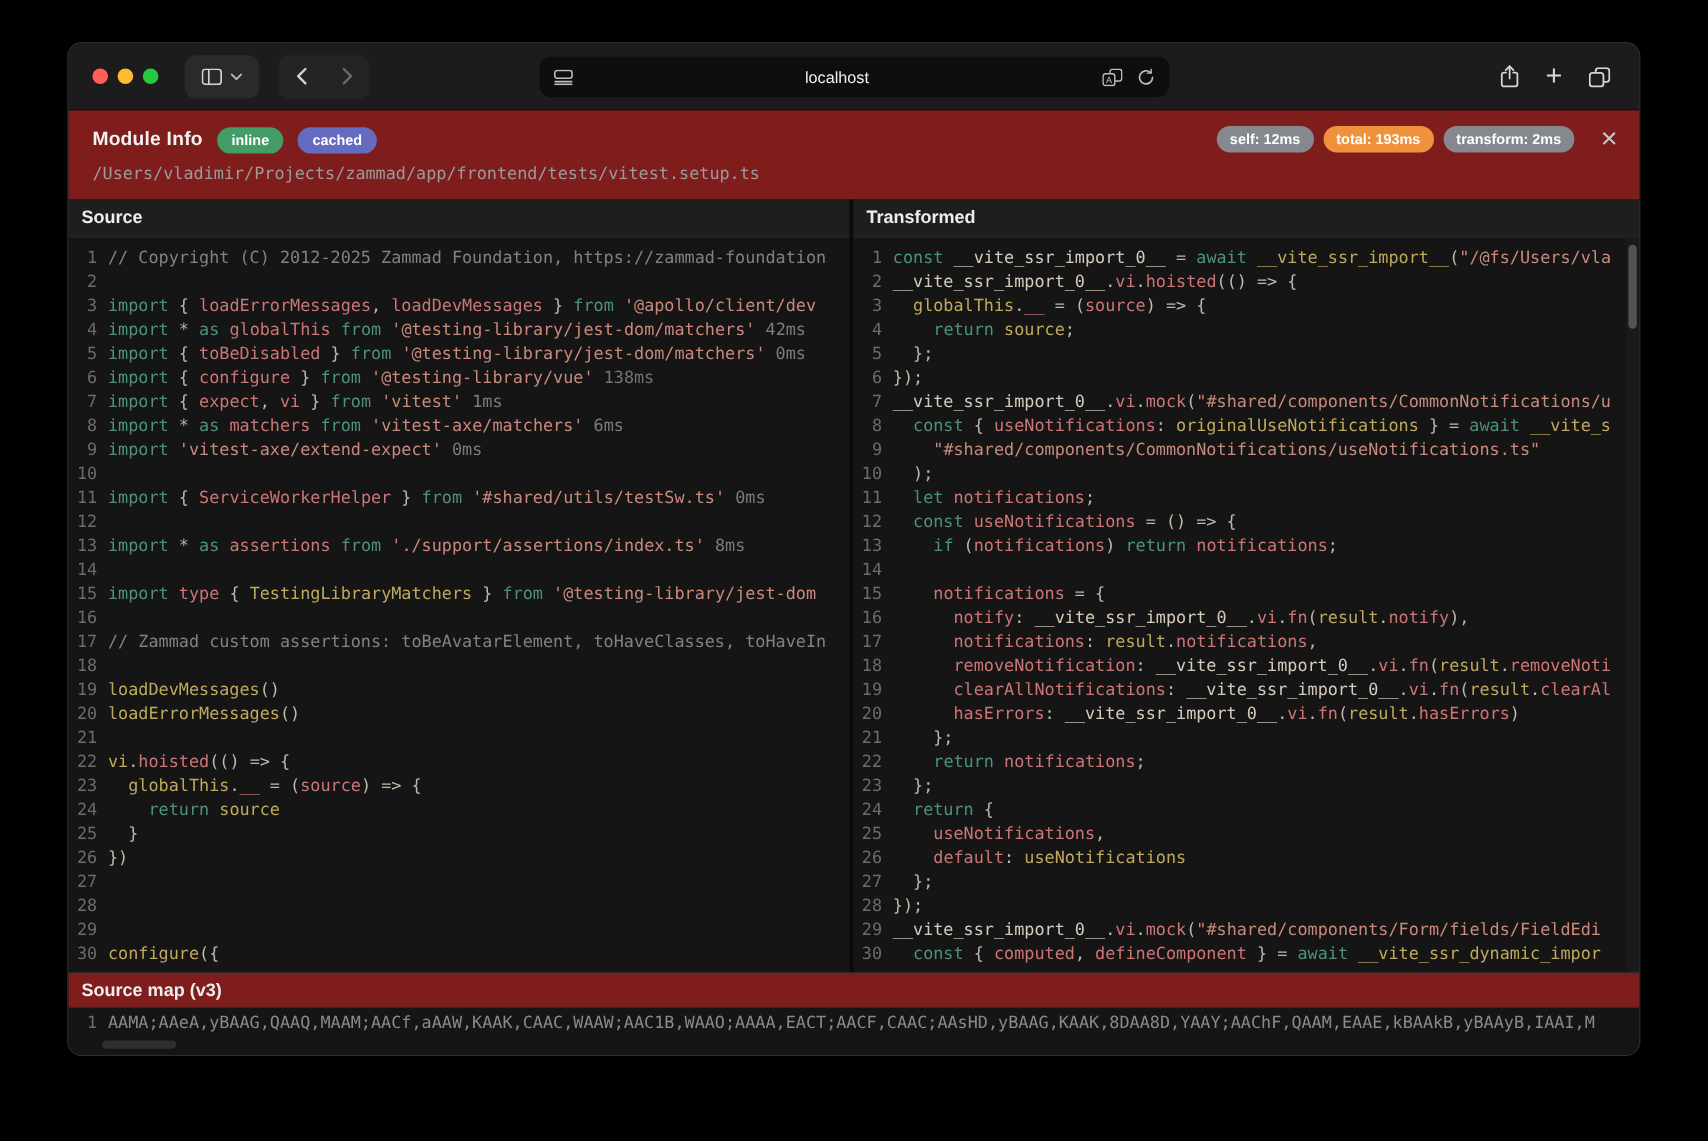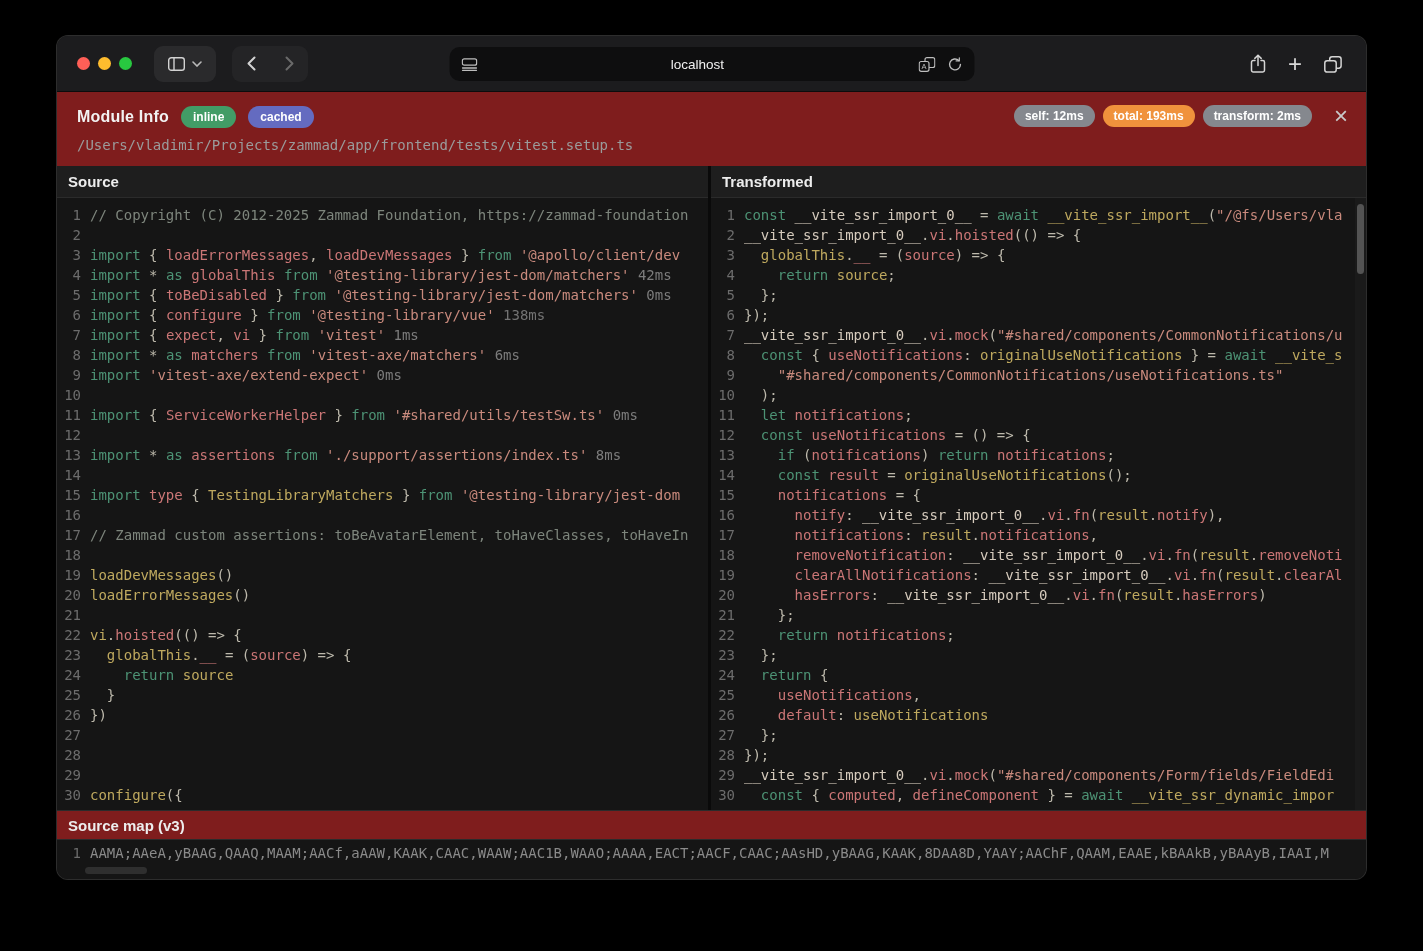--- a/index.html
+++ b/index.html
@@ -242,21 +242,21 @@
           <div class="code-line"><span class="ln">4</span><span><span class="tk-p">    </span><span class="tk-k">return </span><span class="tk-y">source</span><span class="tk-p">;</span></span></div>
           <div class="code-line"><span class="ln">5</span><span><span class="tk-p">  };</span></span></div>
           <div class="code-line"><span class="ln">6</span><span><span class="tk-p">});</span></span></div>
           <div class="code-line"><span class="ln">7</span><span><span class="tk-w">__vite_ssr_import_0__</span><span class="tk-p">.</span><span class="tk-i">vi</span><span class="tk-p">.</span><span class="tk-i">mock</span><span class="tk-p">(</span><span class="tk-s">"#shared/components/CommonNotifications/u</span></span></div>
           <div class="code-line"><span class="ln">8</span><span><span class="tk-p">  </span><span class="tk-k">const </span><span class="tk-p">{ </span><span class="tk-i">useNotifications</span><span class="tk-p">: </span><span class="tk-y">originalUseNotifications</span><span class="tk-p"> } = </span><span class="tk-k">await </span><span class="tk-y">__vite_s</span></span></div>
           <div class="code-line"><span class="ln">9</span><span><span class="tk-p">    </span><span class="tk-s">"#shared/components/CommonNotifications/useNotifications.ts"</span></span></div>
           <div class="code-line"><span class="ln">10</span><span><span class="tk-p">  );</span></span></div>
           <div class="code-line"><span class="ln">11</span><span><span class="tk-p">  </span><span class="tk-k">let </span><span class="tk-i">notifications</span><span class="tk-p">;</span></span></div>
           <div class="code-line"><span class="ln">12</span><span><span class="tk-p">  </span><span class="tk-k">const </span><span class="tk-i">useNotifications</span><span class="tk-p"> = () =&gt; {</span></span></div>
           <div class="code-line"><span class="ln">13</span><span><span class="tk-p">    </span><span class="tk-k">if </span><span class="tk-p">(</span><span class="tk-i">notifications</span><span class="tk-p">) </span><span class="tk-k">return </span><span class="tk-i">notifications</span><span class="tk-p">;</span></span></div>
-          <div class="code-line"><span class="ln">14</span><span><span class="tk-p">    </span><span class="tk-k">const </span><span class="tk-i">result</span><span class="tk-p"> = </span><span class="tk-y">originalUseNotifications</span><span class="tk-p">();</span></span></div>
+          <div class="code-line"><span class="ln">14</span></div>
           <div class="code-line"><span class="ln">15</span><span><span class="tk-p">    </span><span class="tk-i">notifications</span><span class="tk-p"> = {</span></span></div>
           <div class="code-line"><span class="ln">16</span><span><span class="tk-p">      </span><span class="tk-i">notify</span><span class="tk-p">: </span><span class="tk-w">__vite_ssr_import_0__</span><span class="tk-p">.</span><span class="tk-i">vi</span><span class="tk-p">.</span><span class="tk-i">fn</span><span class="tk-p">(</span><span class="tk-y">result</span><span class="tk-p">.</span><span class="tk-i">notify</span><span class="tk-p">),</span></span></div>
           <div class="code-line"><span class="ln">17</span><span><span class="tk-p">      </span><span class="tk-i">notifications</span><span class="tk-p">: </span><span class="tk-y">result</span><span class="tk-p">.</span><span class="tk-i">notifications</span><span class="tk-p">,</span></span></div>
           <div class="code-line"><span class="ln">18</span><span><span class="tk-p">      </span><span class="tk-i">removeNotification</span><span class="tk-p">: </span><span class="tk-w">__vite_ssr_import_0__</span><span class="tk-p">.</span><span class="tk-i">vi</span><span class="tk-p">.</span><span class="tk-i">fn</span><span class="tk-p">(</span><span class="tk-y">result</span><span class="tk-p">.</span><span class="tk-i">removeNoti</span></span></div>
           <div class="code-line"><span class="ln">19</span><span><span class="tk-p">      </span><span class="tk-i">clearAllNotifications</span><span class="tk-p">: </span><span class="tk-w">__vite_ssr_import_0__</span><span class="tk-p">.</span><span class="tk-i">vi</span><span class="tk-p">.</span><span class="tk-i">fn</span><span class="tk-p">(</span><span class="tk-y">result</span><span class="tk-p">.</span><span class="tk-i">clearAl</span></span></div>
           <div class="code-line"><span class="ln">20</span><span><span class="tk-p">      </span><span class="tk-i">hasErrors</span><span class="tk-p">: </span><span class="tk-w">__vite_ssr_import_0__</span><span class="tk-p">.</span><span class="tk-i">vi</span><span class="tk-p">.</span><span class="tk-i">fn</span><span class="tk-p">(</span><span class="tk-y">result</span><span class="tk-p">.</span><span class="tk-i">hasErrors</span><span class="tk-p">)</span></span></div>
           <div class="code-line"><span class="ln">21</span><span><span class="tk-p">    };</span></span></div>
           <div class="code-line"><span class="ln">22</span><span><span class="tk-p">    </span><span class="tk-k">return </span><span class="tk-i">notifications</span><span class="tk-p">;</span></span></div>
           <div class="code-line"><span class="ln">23</span><span><span class="tk-p">  };</span></span></div>
           <div class="code-line"><span class="ln">24</span><span><span class="tk-p">  </span><span class="tk-k">return </span><span class="tk-p">{</span></span></div>

